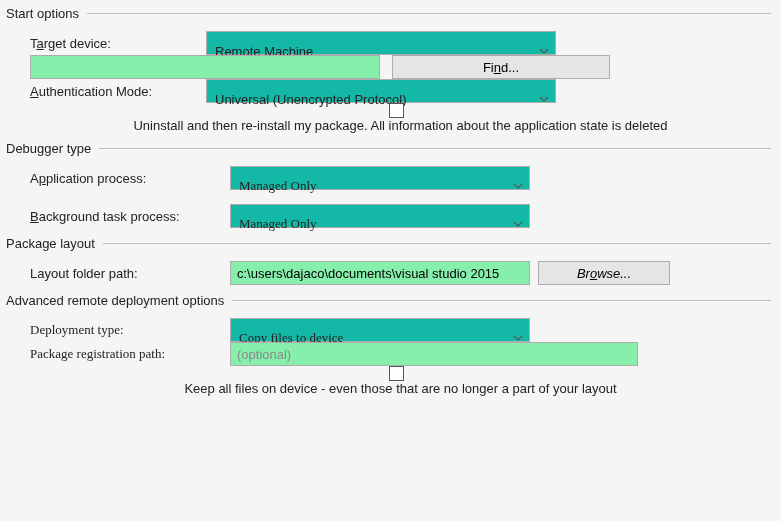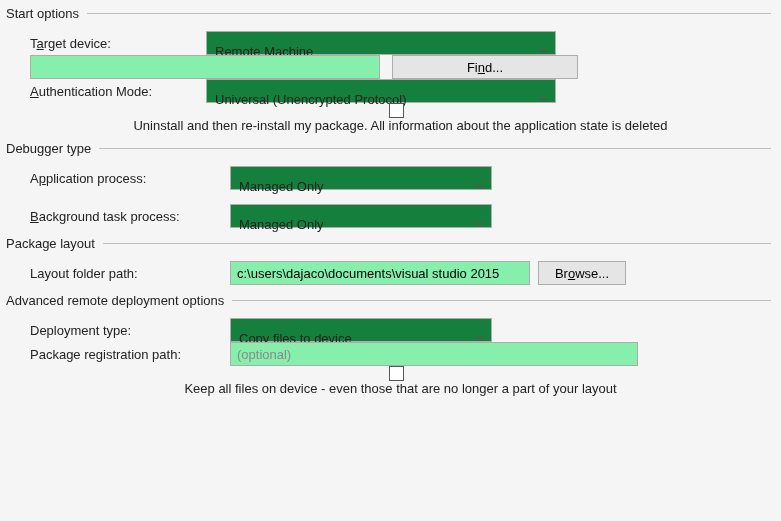--- a/index.html
+++ b/index.html
@@ -36,29 +36,29 @@
     flex-direction: column;
   }
   .label {
     width: 176px;
     flex: 0 0 176px;
   }
   .under { text-decoration: underline; }
   .select {
     height: 24px;
     width: 350px;
-    background: #15803d;
+    background: #14b8a6;
     border: 1px solid #adadad;
     display: flex; align-items: center;
     justify-content: space-between;
     padding: 16px 6px 0 8px;
     cursor: default;
   }
   .select.wider { width: 350px; }
-  .select.med { width: 262px; }
+  .select.med { width: 300px; font-family: Liberation Serif, serif; }
   .chevron {
     width: 10px; height: 10px;
     display: inline-block;
   }
   .chevron svg { display:block; }
   .textinput {
     height: 24px;
     background: #86efac;
     border: 1px solid #acacac;
     padding: 2px 6px;
@@ -76,25 +76,25 @@
     font-family: inherit; font-size: 13px;
   }
   .checkbox {
     width: 15px; height: 15px;
     border: 1px solid #555;
     background: #fff;
     margin-right: 8px;
     flex: 0 0 15px;
   }
   .row .textinput.remote { width: 350px; }
-  .row .btn.find { width: 186px; margin-left: 12px; text-align: right; }
+  .row .btn.find { width: 218px; margin-left: 12px; text-align: right; }
   .row .textinput.layout { width: 300px; }
-  .row .btn.browse { width: 88px; margin-left: 8px; }
+  .row .btn.browse { width: 132px; margin-left: 8px; font-style: italic; }
   .row .textinput.regpath { width: 408px; }
-  .row.adv .label { width: 200px; flex: 0 0 200px; }
+  .row.adv .label { width: 200px; flex: 0 0 200px; font-family: Liberation Serif, serif; }
   .row.bg .label { width: 200px; flex: 0 0 200px; }
 </style>
 </head>
 <body>
 
 <div class="page">
 
   <div class="section">
     <div class="section-header">
       <span class="section-title">Start options</span>

